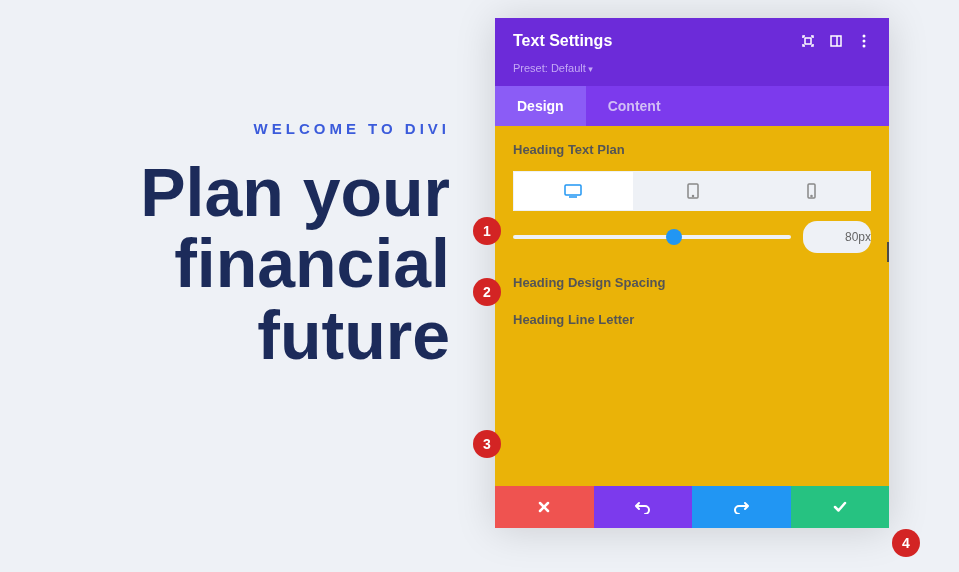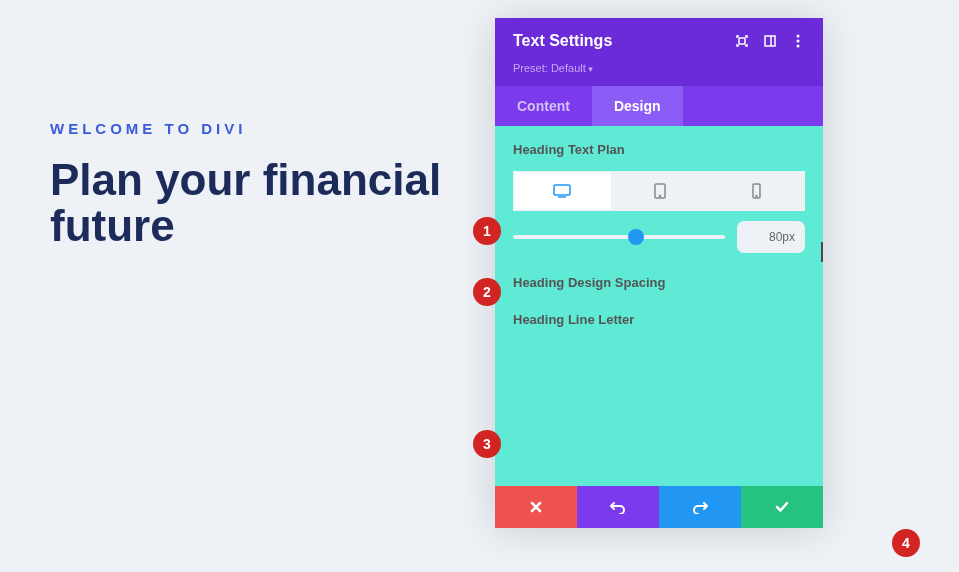--- a/index.html
+++ b/index.html
@@ -1,21 +1,21 @@
 <!DOCTYPE html>
 <html><head>
 <meta charset="utf-8">
 <style>
 * { margin:0; padding:0; box-sizing:border-box; font-family:-apple-system,BlinkMacSystemFont,'Segoe UI',Arial,sans-serif; }
 body { width:959px; height:572px; background:#eef1f6; position:relative; overflow:hidden; }
-.content-area { position:absolute; left:0; top:120px; width:500px; text-align:left; padding:0 50px; }
+.content-area { position:absolute; left:0; top:120px; width:500px; text-align:right; padding:0 50px; }
 .eyebrow { font-size:15px; font-weight:700; letter-spacing:4px; color:#3b5bdb; margin-bottom:20px; }
-.headline { font-size:44px; font-weight:800; color:#1c2b5a; line-height:1.05; }
+.headline { font-size:68px; font-weight:800; color:#1c2b5a; line-height:1.05; }
 
-.panel { position:absolute; left:495px; top:18px; width:328px; background:#5eead4; box-shadow:0 2px 40px rgba(0,0,0,0.15); border-radius:4px; overflow:visible; }
+.panel { position:absolute; left:495px; top:18px; width:394px; background:#eab308; box-shadow:0 2px 40px rgba(0,0,0,0.15); border-radius:4px; overflow:visible; }
 .panel-head { background:#6c2bd9; color:#fff; padding:14px 18px 12px; }
 .panel-head-top { display:flex; justify-content:space-between; align-items:center; }
 .panel-title { font-size:16px; font-weight:700; }
 .panel-icons { display:flex; gap:14px; align-items:center; }
 .panel-icons .ico { width:14px; height:14px; display:flex; align-items:center; justify-content:center; cursor:pointer; }
 .preset { font-size:11px; color:#c4a8f5; margin-top:12px; cursor:pointer; }
 .preset::after { content:" ▾"; font-size:9px; }
 
 .tabs { display:flex; background:#7c3aed; }
 .tab { flex:0 0 auto; padding:12px 22px; color:#d1bef5; font-size:14px; font-weight:600; cursor:pointer; }
@@ -25,21 +25,21 @@
 .group { margin-bottom:22px; }
 .group-label { font-size:13px; font-weight:600; color:#555; margin-bottom:14px; }
 
 .device-row { display:flex; gap:0; margin-bottom:10px; }
 .device-btn { flex:1; height:40px; background:#eef1f6; display:flex; align-items:center; justify-content:center; cursor:pointer; }
 .device-btn.active { background:#fff; border:1px solid #eef1f6; }
 
 .slider-row { display:flex; align-items:center; gap:12px; }
 .track { flex:1; height:4px; background:#eef1f6; border-radius:2px; position:relative; cursor:pointer; }
 .thumb { position:absolute; top:50%; transform:translate(-50%,-50%); width:16px; height:16px; border-radius:50%; background:#2196f3; cursor:grab; }
-.val-box { width:68px; height:32px; background:#eef1f6; border:none; text-align:left; font-size:12px; color:#666; border-radius:7px;padding-left:32px; }
+.val-box { width:68px; height:32px; background:#eef1f6; border:none; text-align:right; font-size:12px; color:#666; border-radius:14px;padding-left:32px; }
 
 .scroll-indicator { position:absolute; right:-4px; top:116px; width:6px; height:20px; background:#4a4a4a; border-radius:0; }
 
 .footer-bar { display:flex; height:42px; }
 .foot-btn { flex:1; display:flex; align-items:center; justify-content:center; cursor:pointer; color:#fff; }
 .foot-cancel { background:#ef5350; }
 .foot-undo { background:#7c3aed; }
 .foot-redo { background:#2196f3; }
 .foot-ok { background:#26c281; }
 
@@ -80,22 +80,22 @@
               <circle cx="2" cy="7" r="1.5"></circle>
               <circle cx="2" cy="12" r="1.5"></circle>
             </svg>
         </div>
       </div>
     </div>
     <div class="preset">Preset: Default</div>
   </div>
 
   <div class="tabs">
+    <div class="tab active">Design</div>
     <div class="tab">Content</div>
-    <div class="tab active">Design</div>
   </div>
 
   <div class="panel-body">
 
     <div class="group">
       <div class="group-label">Heading Text Plan</div>
       <div class="device-row">
         <div class="device-btn active">
           <svg width="18" height="14" viewBox="0 0 18 14" fill="none" stroke="#2196f3" stroke-width="1.5">
               <rect x="1" y="1" width="16" height="10" rx="1"></rect>

